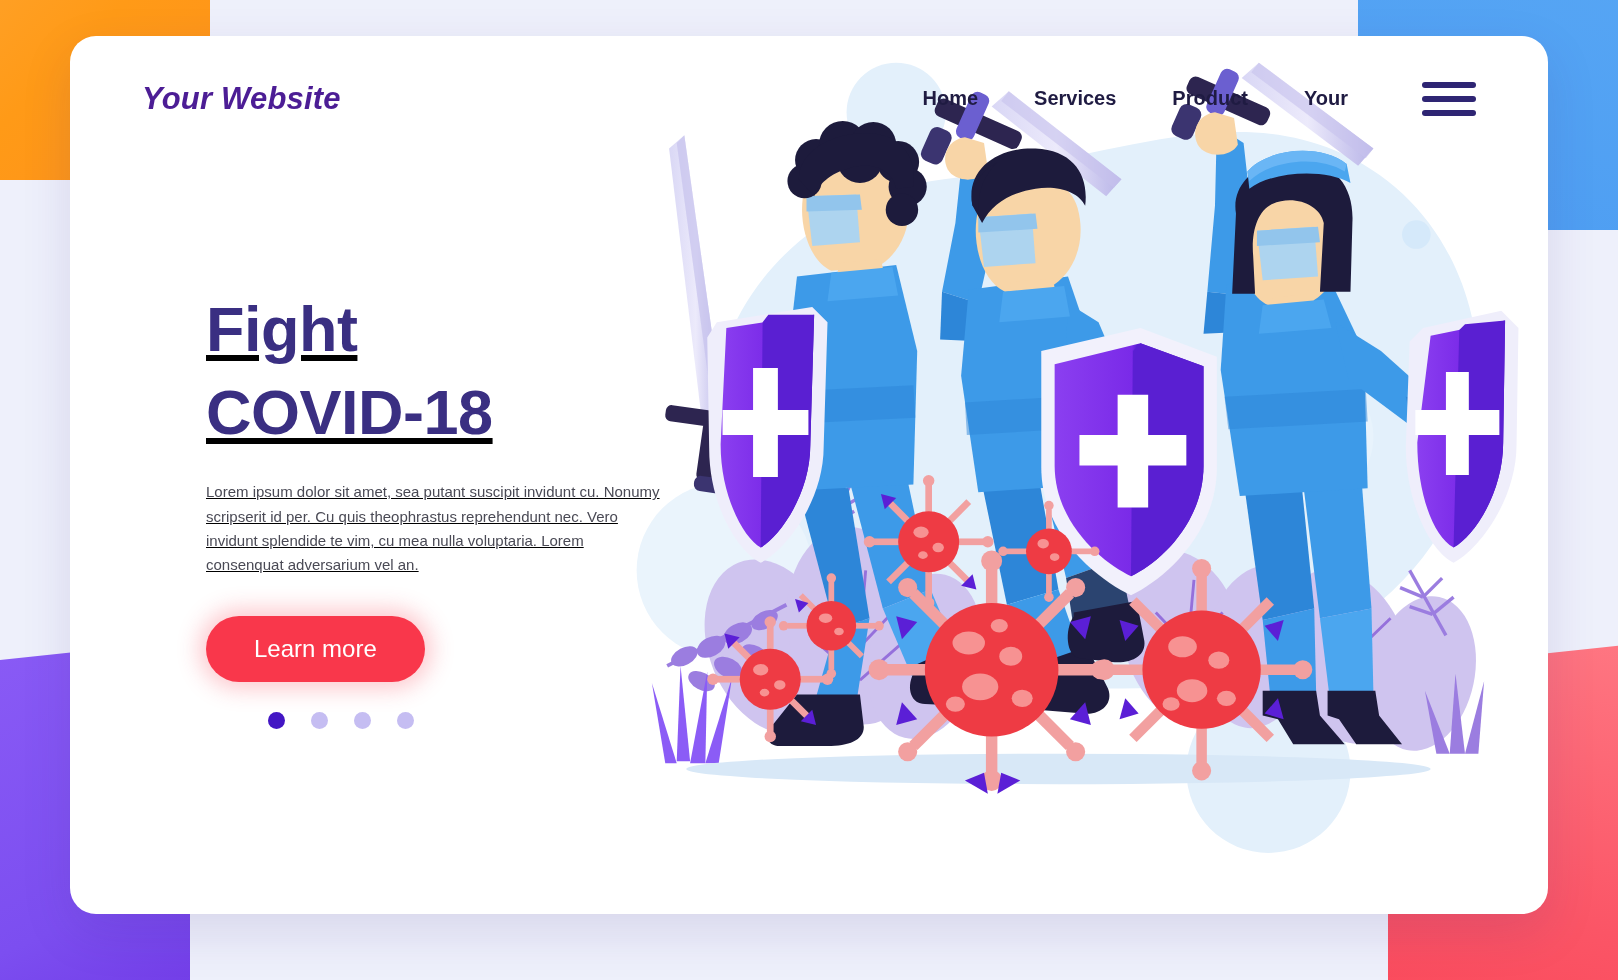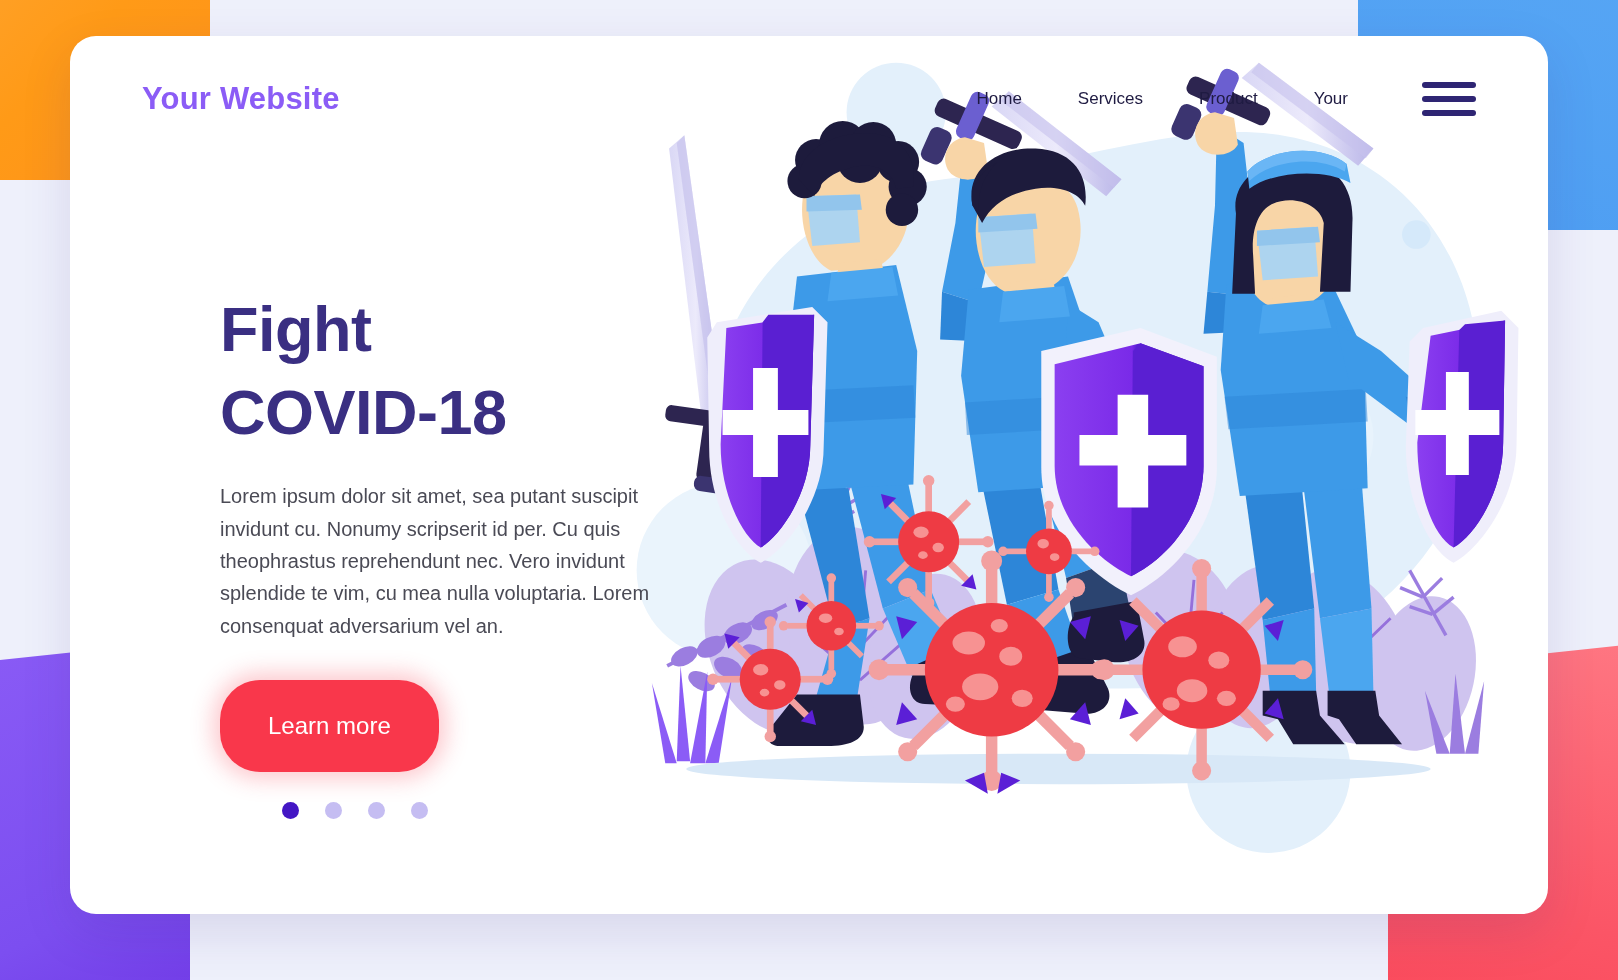--- a/index.html
+++ b/index.html
@@ -44,49 +44,50 @@
     overflow:hidden;
   }
 
   
   .header{
     position:absolute;left:0;right:0;top:0;height:125px;
     display:flex;align-items:center;z-index:40;
   }
   .logo{
     margin-left:72px;
-    font-size:31px;font-weight:700;
-    color:#8b5cf6;letter-spacing:.2px;white-space:nowrap;
+    font-size:31px;font-weight:700;font-style:italic;
+    color:#4c1d95;letter-spacing:.2px;white-space:nowrap;
   }
   .nav{margin-left:auto;display:flex;align-items:center;gap:56px;margin-right:72px;}
   .nav-item{
-    font-size:17px;color:#1f1b42;text-decoration:none;white-space:nowrap;
+    font-size:20px;color:#1f1b42;text-decoration:none;white-space:nowrap;
     cursor:pointer;
+    font-weight:bold;
   }
   .hamburger{
     display:flex;flex-direction:column;justify-content:space-between;
     width:54px;height:34px;cursor:pointer;margin-left:18px;
   }
   .hamburger span{display:block;height:6px;border-radius:3px;background:#2e2573;}
 
   
-  .copy{position:absolute;left:150px;top:252px;width:470px;z-index:35;}
+  .copy{position:absolute;left:136px;top:252px;width:470px;z-index:35;text-decoration:underline;}
   .headline{
     font-size:63px;line-height:1.32;font-weight:700;color:#3a2f82;
     margin:0;letter-spacing:-.5px;
   }
   .headline .l2{display:block;}
   .para{
     margin:26px 0 0 0;width:455px;
-    font-size:20px;line-height:1.62;color:#4a4a55;
+    font-size:15px;line-height:1.62;color:#4a4a55;
   }
   .btn{
     margin-top:38px;display:inline-block;border:none;cursor:pointer;
     background:#f9374b;color:#fff;font-size:24px;
-    padding:32px 48px;border-radius:40px;
+    padding:19px 48px;border-radius:40px;
     box-shadow:0 0 22px 7px rgba(249,55,75,.27);
     font-family:inherit;
   }
   .dots{margin-top:30px;display:flex;gap:26px;padding-left:62px;}
   .dot{width:17px;height:17px;border-radius:50%;background:#c5bdf2;cursor:pointer;}
   .dot.active{background:#4316c4;}
 
   
   .art{position:absolute;right:0;top:0;width:960px;height:100%;}
   .art svg{position:absolute;left:0;top:0;width:100%;height:100%;}

